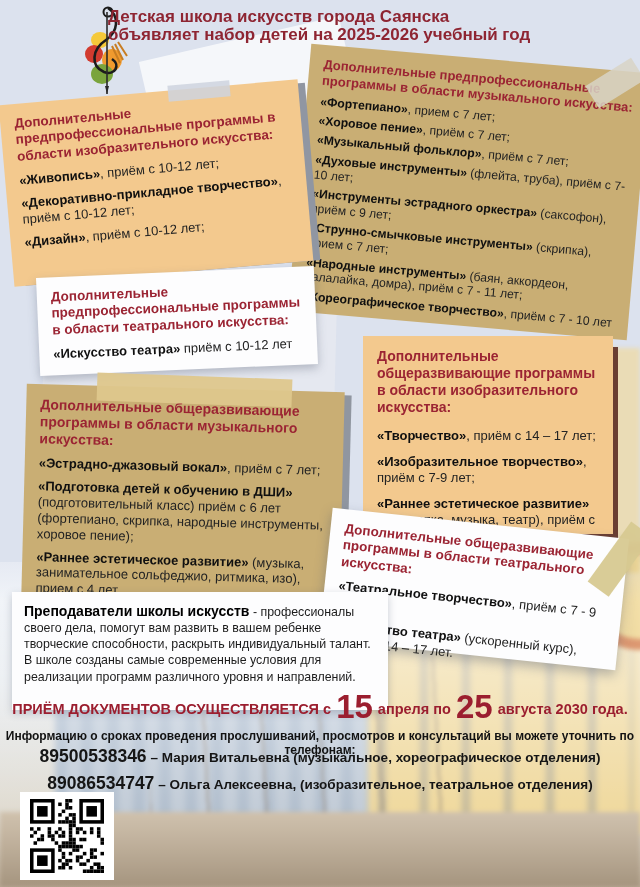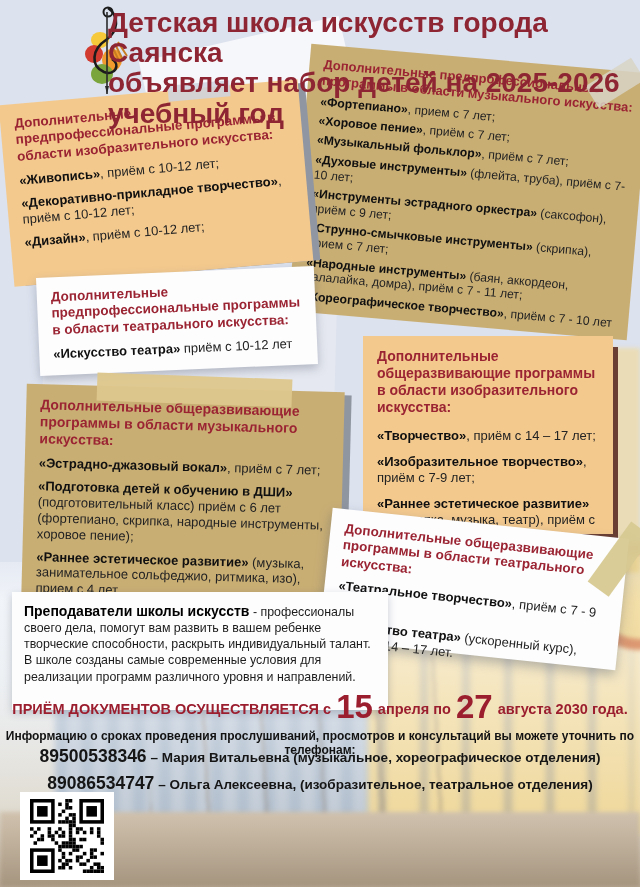--- a/index.html
+++ b/index.html
@@ -1,21 +1,21 @@
 <!DOCTYPE html>
 <html><head>
 <meta charset="utf-8">
 <style>
   html,body{margin:0;padding:0;}
   body{font-family:"Liberation Sans",sans-serif;}
   .poster{position:relative;width:640px;height:887px;overflow:hidden;background:#dce2ee;}
 
   
   .header-text{position:absolute;left:108px;top:8px;width:520px;color:#8e2532;
-    font-weight:bold;font-size:28px;line-height:1.08;}
+    font-weight:bold;font-size:17px;line-height:1.08;}
   .logo{position:absolute;left:82px;top:2px;width:52px;height:100px;}
 
   
   .photo{position:absolute;left:0;top:562px;width:640px;height:325px;overflow:hidden;
     background:linear-gradient(180deg,#c9d5e8 0%,#d3dbe3 35%,#cfc8b8 75%,#a9957a 100%);}
   .photo .bluestruct{position:absolute;left:55px;top:25px;width:330px;height:235px;
     background:repeating-linear-gradient(90deg,#6f8cb0 0 12px,#92a8c4 12px 26px);opacity:.75;filter:blur(3px);}
   .photo .yellowbld{position:absolute;left:368px;top:12px;width:275px;height:260px;background:#e7c468;
     filter:blur(3px);}
   .photo .windows{position:absolute;inset:10px;background:repeating-linear-gradient(90deg,rgba(58,72,94,.4) 0 8px,transparent 8px 42px);}
@@ -161,21 +161,21 @@
         <p class="li"><b>«Театральное творчество»</b>, приём с 7 - 9 лет;</p>
         <p class="li"><b>«Искусство театра»</b> (ускоренный курс), приём с 14 – 17 лет.</p>
       </div>
   </div>
 
   <div id="card-g">
     <p><b>Преподаватели школы искусств</b><span> - профессионалы своего дела, помогут вам развить в вашем ребенке творческие способности, раскрыть индивидуальный талант. В школе созданы самые современные условия для реализации программ различного уровня и направлений.</span></p>
   </div>
 
   <div class="admission">
-    <span>ПРИЁМ ДОКУМЕНТОВ ОСУЩЕСТВЛЯЕТСЯ с</span><span class="big">15</span><span>апреля по</span><span class="big">27</span><span>августа 2030 года.</span>
+    <span>ПРИЁМ ДОКУМЕНТОВ ОСУЩЕСТВЛЯЕТСЯ с</span><span class="big">15</span><span>апреля по</span><span class="big">25</span><span>августа 2030 года.</span>
   </div>
   <div class="contacts-intro">Информацию о сроках проведения прослушиваний, просмотров и консультаций вы можете уточнить по телефонам:</div>
   <div class="phones">
       <p class="li"><b>89500538346</b>– Мария Витальевна (музыкальное, хореографическое отделения)</p>
       <p class="li"><b>89086534747</b>– Ольга Алексеевна, (изобразительное, театральное отделения)</p>
     </div>
 
   <div class="qr-pad">
     <svg id="qr" width="74" height="74" viewBox="0 0 21 21">
         <rect x="10" y="0" width="1" height="1" fill="#000"></rect>

